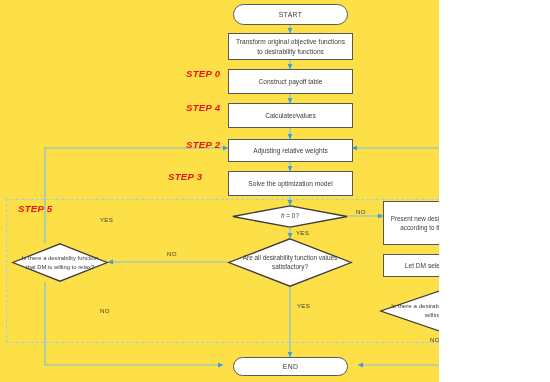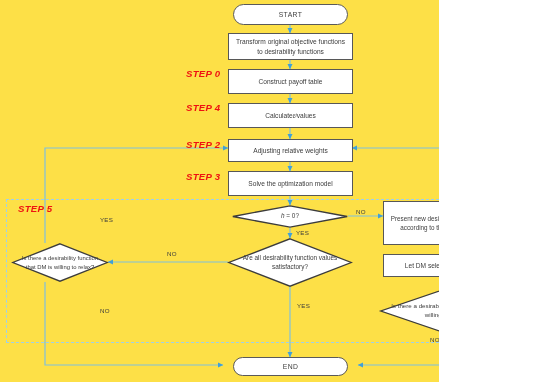--- a/index.html
+++ b/index.html
@@ -138,21 +138,21 @@
 
       <path d="M512,311 L528,311 L528,148 L352,148" marker-end="url(#arr)"></path>
 
       <path d="M464,334 L464,365 L358,365" marker-end="url(#arr)"></path>
     </g>
   </svg>
 
   <div class="step-label" style="left:186px; top:68px;">STEP 0</div>
   <div class="step-label" style="left:186px; top:102px;">STEP 4</div>
   <div class="step-label" style="left:186px; top:139px;">STEP 2</div>
-  <div class="step-label" style="left:186px; top:171px;">STEP 3</div>
+  <div class="step-label" style="left:168px; top:171px;">STEP 3</div>
   <div class="step-label" style="left:18px; top:203px;">STEP 5</div>
 
   <div class="node terminator" style="left:233px; top:4px; width:115px; height:21px;">START</div>
 
   <div class="node box" style="left:228px; top:33px; width:125px; height:27px;">Transform original objective functions to desirability functions</div>
 
   <div class="node box" style="left:228px; top:69px; width:125px; height:25px;">Construct payoff table</div>
 
   <div class="node box" style="left:228px; top:103px; width:125px; height:25px;">
     <span>Calculate </span>

